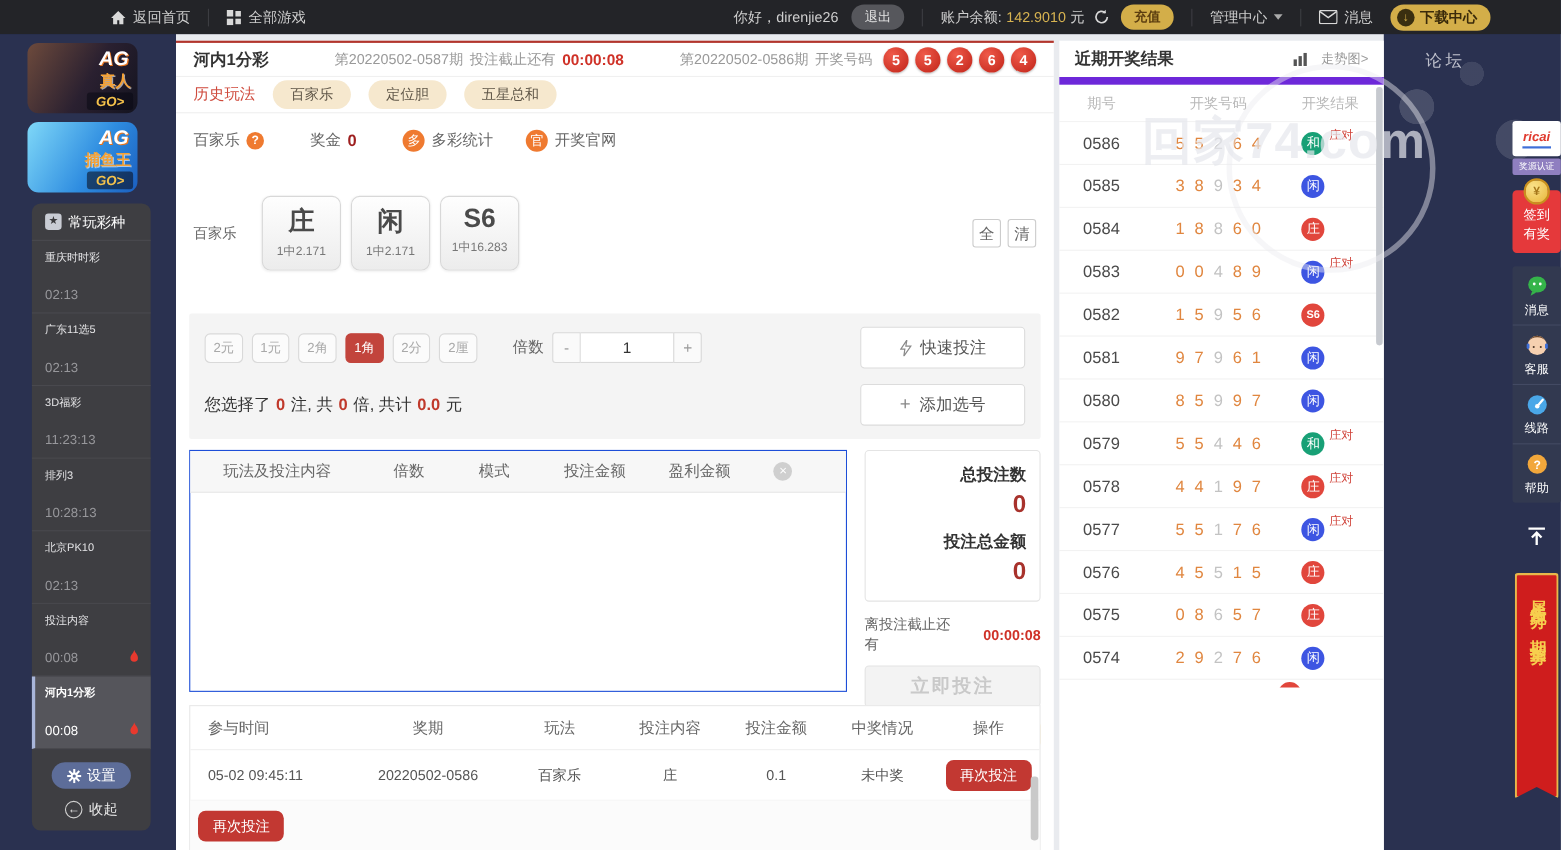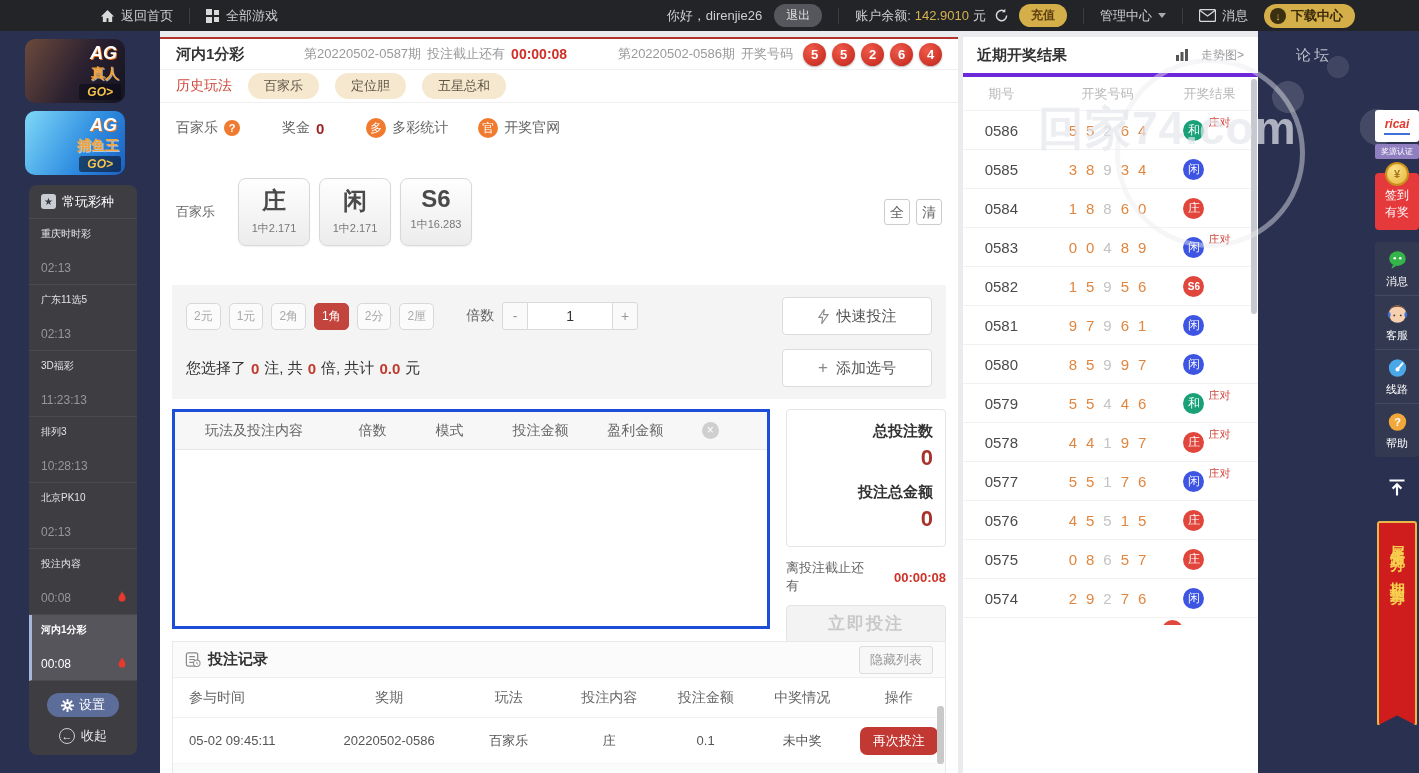--- a/index.html
+++ b/index.html
@@ -81,21 +81,21 @@
   .step-btn.minus { border-radius:3px 0 0 3px; }
   .step-btn.plus { border-radius:0 3px 3px 0; }
   .step-val { width:84px; height:28px; border-top:1px solid #d9d9d9; border-bottom:1px solid #d9d9d9; background:#fff; text-align:center; line-height:26px; color:#333; }
   .big-btn { margin-left:auto; width:150px; height:38px; border:1px solid #dcdcdc; border-radius:4px; background:#fff; color:#555; font-size:15px; display:flex; align-items:center; justify-content:center; gap:8px; cursor:pointer; }
   .sum-row { margin-top:14px; }
   .sum-text { color:#333; font-size:15px; display:flex; align-items:center; gap:5px; }
   .sum-num { color:#c0392b; font-weight:bold; }
   .plus-ico { font-size:17px; color:#888; }
 
   .m-content { margin:10px 12px 0; display:flex; gap:16px; height:220px; }
-  .sel-table { flex:1; border:3px solid #1d4ed8; background:#fff; }
+  .sel-table { flex:1; border:1px solid #1d4ed8; background:#fff; }
   .sel-head { height:38px; background:#f7f7f7; border-bottom:1px solid #e8e8e8; display:flex; align-items:center; font-size:14px; color:#666; }
   .sc0{flex:0 0 31%; padding-left:30px;} .sc1{flex:0 0 13%;} .sc2{flex:0 0 13%;} .sc3{flex:0 0 16%;} .sc4{flex:0 0 16%;}
   .close-circle { width:17px; height:17px; border-radius:50%; background:#cfcfcf; color:#fff; font-size:12px; line-height:17px; text-align:center; cursor:pointer; }
   .sum-col { width:160px; }
   .sum-card { border:1px solid #e4e4e4; border-radius:4px; background:#fff; padding:12px 12px 14px; text-align:right; }
   .sum-lab { font-size:15px; font-weight:bold; color:#333; }
   .sum-val { font-size:22px; font-weight:bold; color:#a8322c; margin:4px 0 12px; }
   .sum-val.last { margin-bottom:0; }
   .deadline { margin-top:12px; font-size:13px; color:#666; display:flex; gap:20px; align-items:center; }
   .deadline b { color:#cf3127; font-weight:bold; }
@@ -111,21 +111,21 @@
   .btn-hide { margin-left:auto; background:#f7f7f7; border:1px solid #ddd; border-radius:3px; color:#999; font-size:13px; padding:4px 10px; cursor:pointer; }
   .rec-cols { height:40px; display:flex; align-items:center; font-size:14px; color:#666; border-bottom:1px solid #f0f0f0; }
   .rec-row { height:46px; display:flex; align-items:center; font-size:13px; color:#555; border-bottom:1px solid #f5f5f5; }
   .rec-row:nth-child(even) { background:#fbfbfb; }
   .rc0{flex:0 0 19%; padding-left:16px; text-align:left;} .rc1{flex:0 0 18%; text-align:center;} .rc2{flex:0 0 13%; text-align:center;} .rc3{flex:0 0 13%; text-align:center;} .rc4{flex:0 0 12%; text-align:center;} .rc5{flex:0 0 13%; text-align:center;} .rc6{flex:0 0 12%; text-align:center;}
   .btn-again { display:inline-block; background:#c23832; color:#fff; font-size:13px; padding:5px 13px; border-radius:7px; cursor:pointer; }
   .rec-scroll { position:absolute; right:1px; top:64px; width:7px; height:58px; background:#c9c9c9; border-radius:3px; }
 
   
   .results { position:absolute; left:963px; top:37px; width:295px; height:736px; background:#fff; z-index:5; }
-  .r-head { height:40px; display:flex; align-items:center; padding:0 14px; border-bottom:4px solid #6d28d9; }
+  .r-head { height:40px; display:flex; align-items:center; padding:0 14px; border-bottom:7px solid #6d28d9; }
   .r-title { font-size:15px; font-weight:bold; color:#333; }
   .r-trend { margin-left:auto; color:#999; font-size:12px; display:flex; align-items:center; gap:12px; cursor:pointer; }
   .r-cols { height:34px; display:flex; align-items:center; color:#b9b9b9; font-size:13px; border-bottom:1px solid #f3f3f3; }
   .xc0{flex:0 0 26%; text-align:center;} .xc1{flex:0 0 46%; text-align:center;} .xc2{flex:0 0 28%; text-align:left; padding-left:8px;}
   .r-row { height:39px; display:flex; align-items:center; border-bottom:1px solid #f2f2f2; }
   .r-issue { flex:0 0 26%; text-align:center; color:#4a4a4a; font-size:15px; }
   .r-nums { flex:0 0 46%; display:flex; justify-content:center; gap:9px; font-size:15px; }
   .dg { color:#e0863f; } .dg.gray { color:#c3c3c3; }
   .r-res { flex:0 0 28%; display:flex; align-items:flex-start; padding-left:8px; }
   .badge { width:21px; height:21px; border-radius:50%; color:#fff; font-size:12px; line-height:21px; text-align:center; flex:none; }
@@ -410,30 +410,20 @@
       </div>
       <div class="btn-place">立即投注</div>
       <div class="chase-row">
         <span class="radio"></span>
         <span class="chase-lab">我要追号</span>
         <span class="chase-tag">可提高中奖率</span>
       </div>
     </div>
   </div>
   <div class="m-records">
-    <div class="rec-head">
-      <svg width="16" height="17" viewBox="0 0 16 18">
-          <rect x="1" y="2" width="12" height="14" rx="2" fill="none" stroke="#8a8a8a" stroke-width="1.3"></rect>
-          <path d="M4 6h6M4 9h6M4 12h4" stroke="#8a8a8a" stroke-width="1.2"></path>
-          <circle cx="12" cy="13" r="3.4" fill="#fff" stroke="#8a8a8a" stroke-width="1.1"></circle>
-          <path d="M12 11.5v1.8l1.2.8" fill="none" stroke="#8a8a8a" stroke-width="1"></path>
-        </svg>
-      <span class="rec-title">投注记录</span>
-      <span class="btn-hide">隐藏列表</span>
-    </div>
     <div class="rec-cols">
         <span class="rc0">参与时间</span>
         <span class="rc1">奖期</span>
         <span class="rc2">玩法</span>
         <span class="rc3">投注内容</span>
         <span class="rc4">投注金额</span>
         <span class="rc5">中奖情况</span>
         <span class="rc6">操作</span>
       </div>
     <div>

